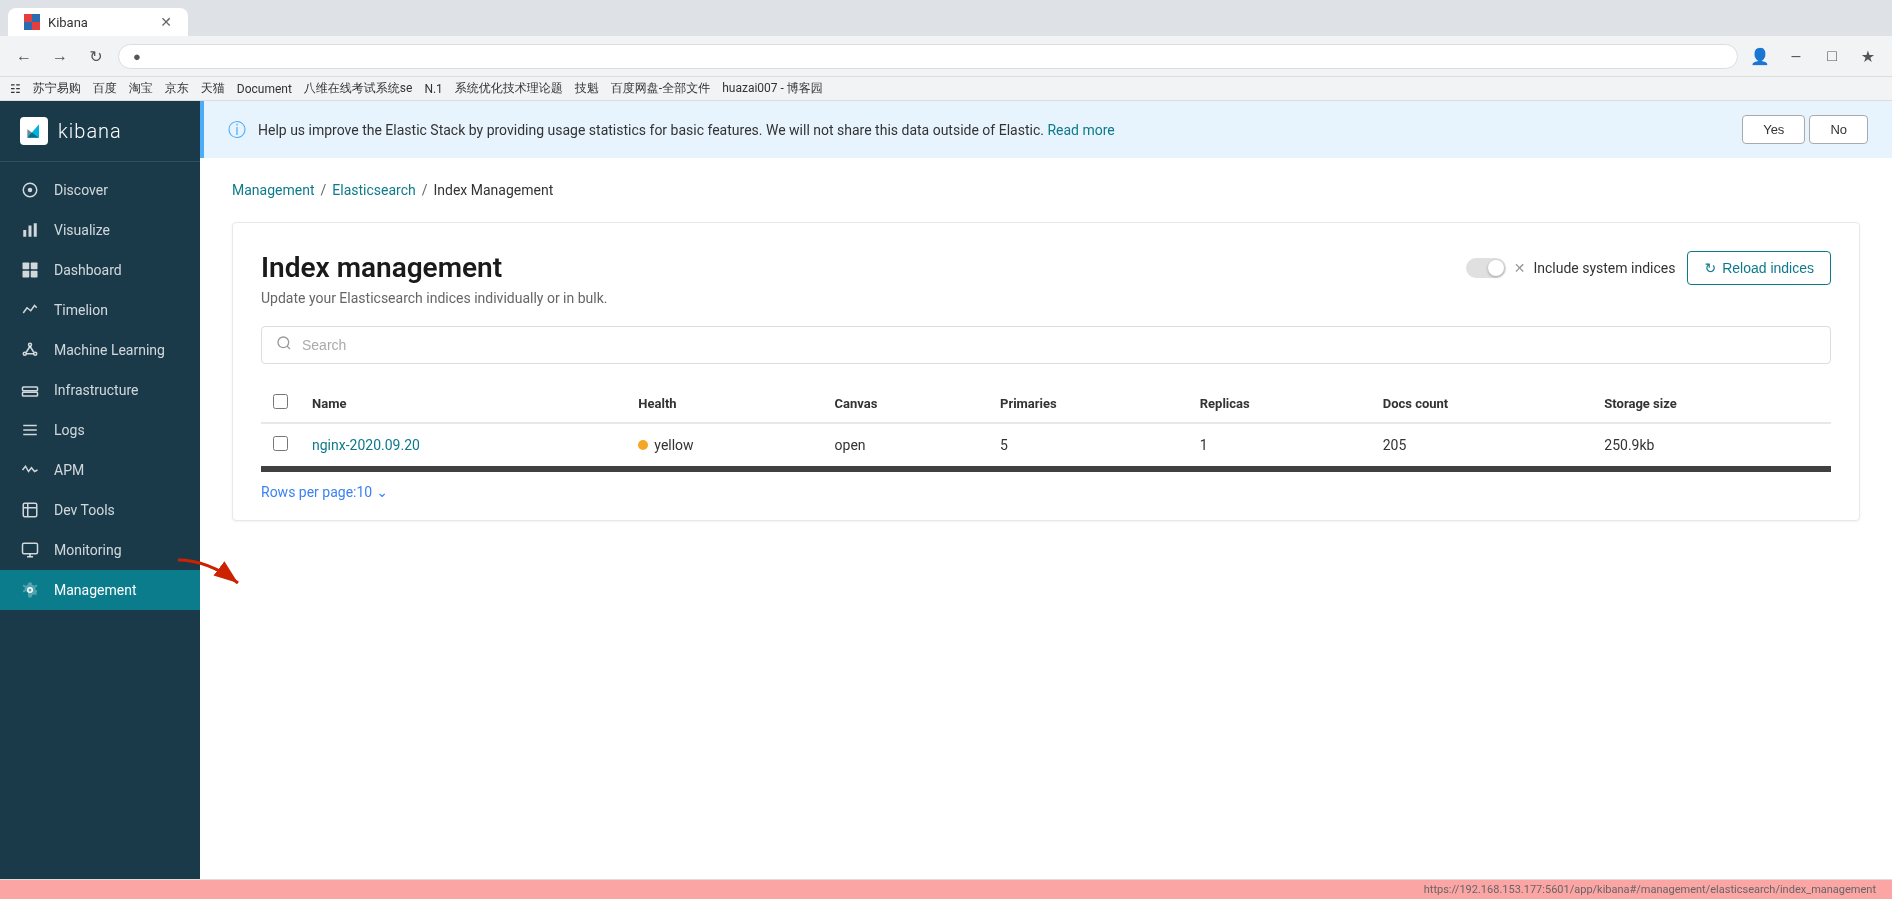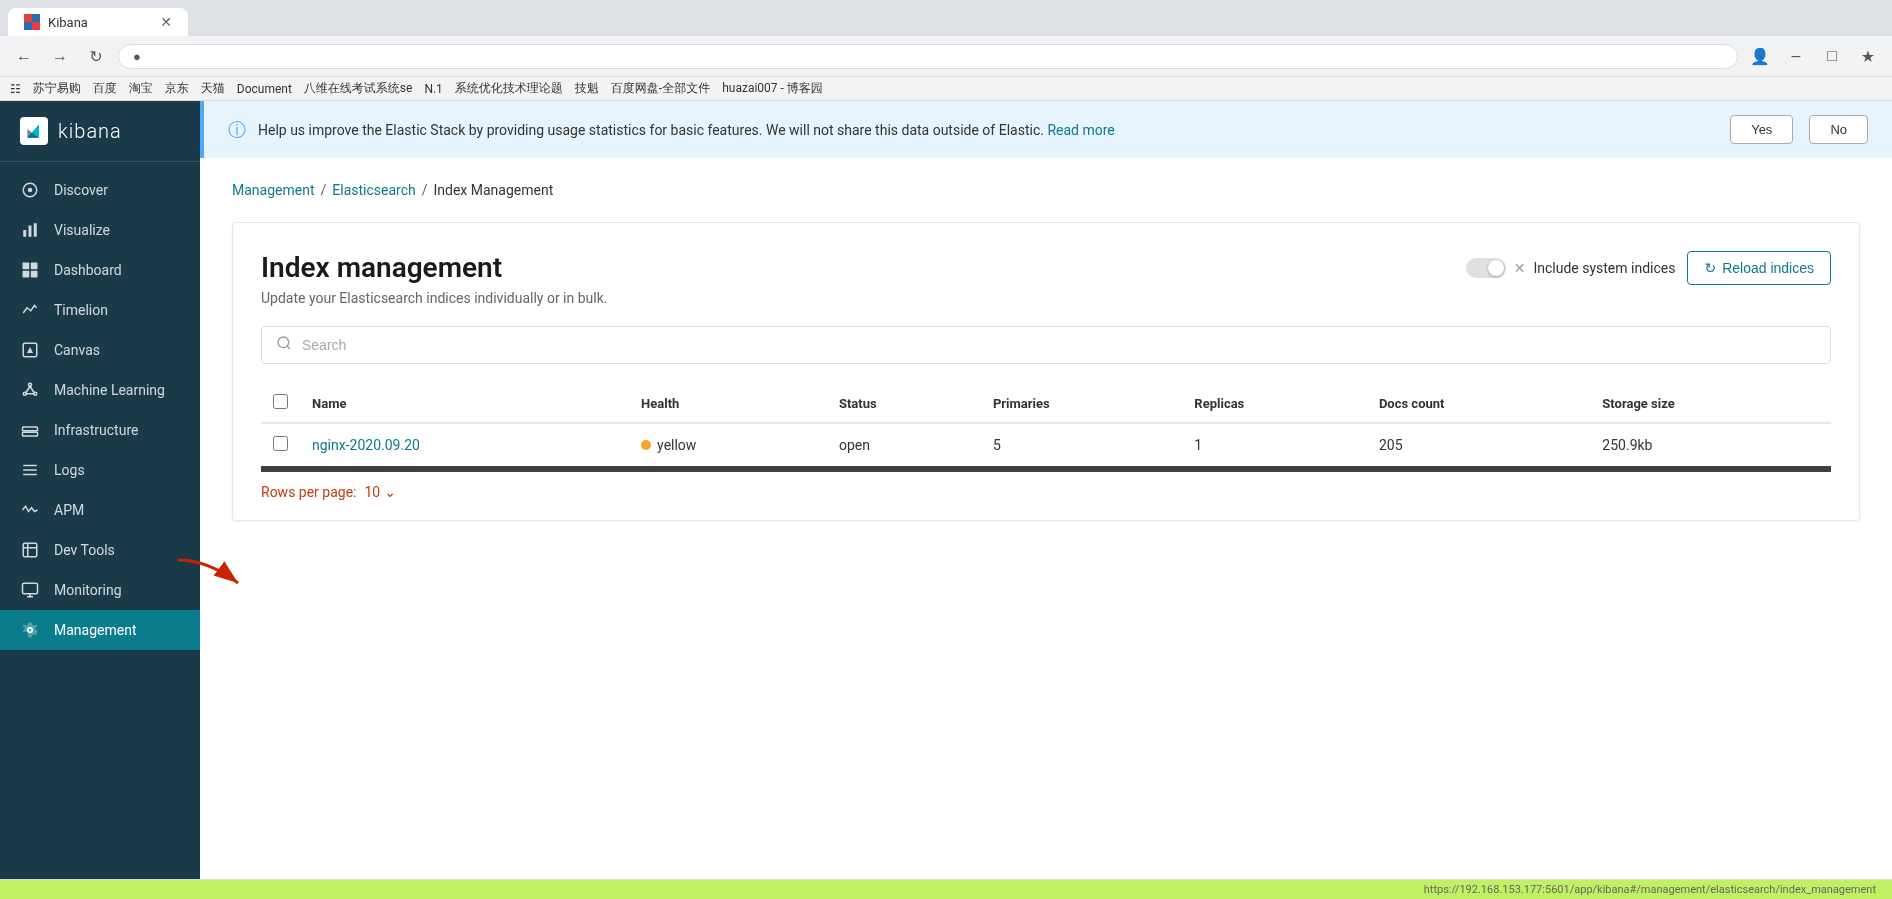--- a/index.html
+++ b/index.html
@@ -36,21 +36,21 @@
     .sidebar-item .item-label { font-size: 14px; }
 
     
     .main-content { flex: 1; overflow-y: auto; background: #fff; display: flex; flex-direction: column; }
 
     
     .info-banner { background: #e8f4fd; border-left: 4px solid #4dabf7; padding: 14px 24px; display: flex; align-items: center; gap: 12px; flex-shrink: 0; }
     .info-banner .info-icon { color: #4dabf7; font-size: 18px; flex-shrink: 0; }
     .info-banner-text { flex: 1; font-size: 14px; color: #333; }
     .info-banner-text a { color: #0d7a8a; text-decoration: none; }
-    .banner-actions { display: flex; gap: 16px; margin-left: 16px; }
+    .banner-actions { display: flex; gap: 4px; margin-left: 16px; }
     .banner-btn { padding: 6px 20px; border: 1px solid #aaa; background: #fff; color: #333; border-radius: 4px; cursor: pointer; font-size: 13px; }
 
     
     .page-content { padding: 24px 32px; flex: 1; }
     .breadcrumb { display: flex; align-items: center; gap: 6px; font-size: 14px; margin-bottom: 24px; }
     .breadcrumb a { color: #0d7a8a; text-decoration: none; }
     .breadcrumb-sep { color: #666; }
     .breadcrumb-current { color: #333; }
 
     
@@ -79,28 +79,28 @@
     .index-table thead tr { border-bottom: 2px solid #e8e8e8; }
     .index-table th { text-align: left; padding: 10px 12px; font-size: 13px; font-weight: 700; color: #333; white-space: nowrap; }
     .index-table td { padding: 12px 12px; font-size: 14px; color: #333; border-bottom: 6px solid #404040; }
     .index-table .checkbox-col { width: 32px; }
     .index-table input[type=checkbox] { cursor: pointer; width: 15px; height: 15px; }
     .index-name-link { color: #0d7a8a; text-decoration: none; }
     .health-dot { width: 10px; height: 10px; border-radius: 50%; background: #f5a623; display: inline-block; margin-right: 6px; }
     .health-cell { display: flex; align-items: center; }
 
     
-    .pagination-row { display: flex; align-items: flex-start; gap: 8px; padding: 12px 0 0; font-size: 14px; color: #c2410c; }
+    .pagination-row { display: flex; align-items: flex-start; padding: 12px 0 0; font-size: 14px; color: #3b82f6; }
     .rows-select { display: flex; align-items: center; gap: 4px; cursor: pointer; }
 
     
     .arrow-container { position: relative; }
 
     
-    .status-bar { background: #bef264; border-top: 1px solid #ddd; padding: 3px 16px; font-size: 11px; color: #666; text-align: right; }
+    .status-bar { background: #fca5a5; border-top: 1px solid #ddd; padding: 3px 16px; font-size: 11px; color: #666; text-align: right; }
   </style>
 </head>
 <body>
 
 <div>
   <div class="browser-chrome">
     <div class="browser-tabs">
       <div class="browser-tab">
         <div class="tab-favicon">
           <svg viewBox="0 0 16 16" fill="none" xmlns="http://www.w3.org/2000/svg">
@@ -194,29 +194,20 @@
 
       <div class="sidebar-item">
         <span class="item-icon">
           <svg width="18" height="18" viewBox="0 0 24 24" fill="none" stroke="currentColor" stroke-width="2">
               <polyline points="3,16 8,9 13,13 18,6 21,9"></polyline>
             </svg>
         </span>
         <span class="item-label">Timelion</span>
       </div>
 
-      <div class="sidebar-item">
-        <span class="item-icon">
-          <svg width="18" height="18" viewBox="0 0 24 24" fill="currentColor">
-              <rect x="3" y="3" width="18" height="18" rx="2" fill="none" stroke="currentColor" stroke-width="2"></rect>
-              <path d="M8 16 L12 8 L16 16 Z" fill="currentColor"></path>
-            </svg>
-        </span>
-        <span class="item-label">Canvas</span>
-      </div>
 
       <div class="sidebar-item">
         <span class="item-icon">
           <svg width="18" height="18" viewBox="0 0 24 24" fill="none" stroke="currentColor" stroke-width="2">
               <circle cx="12" cy="5" r="2"></circle>
               <circle cx="5" cy="17" r="2"></circle>
               <circle cx="19" cy="17" r="2"></circle>
               <line x1="12" y1="7" x2="7" y2="15"></line>
               <line x1="12" y1="7" x2="17" y2="15"></line>
               <line x1="7" y1="17" x2="17" y2="17"></line>
@@ -345,21 +336,21 @@
         </div>
 
         <table class="index-table">
           <thead>
             <tr>
               <th class="checkbox-col">
                 <input type="checkbox" style="">
               </th>
               <th>Name</th>
               <th>Health</th>
-              <th>Status</th>
+              <th>Canvas</th>
               <th>Primaries</th>
               <th>Replicas</th>
               <th>Docs count</th>
               <th>Storage size</th>
             </tr>
           </thead>
           <tbody>
             <tr class="arrow-container">
               <td class="checkbox-col">
                 <input type="checkbox" style="">

